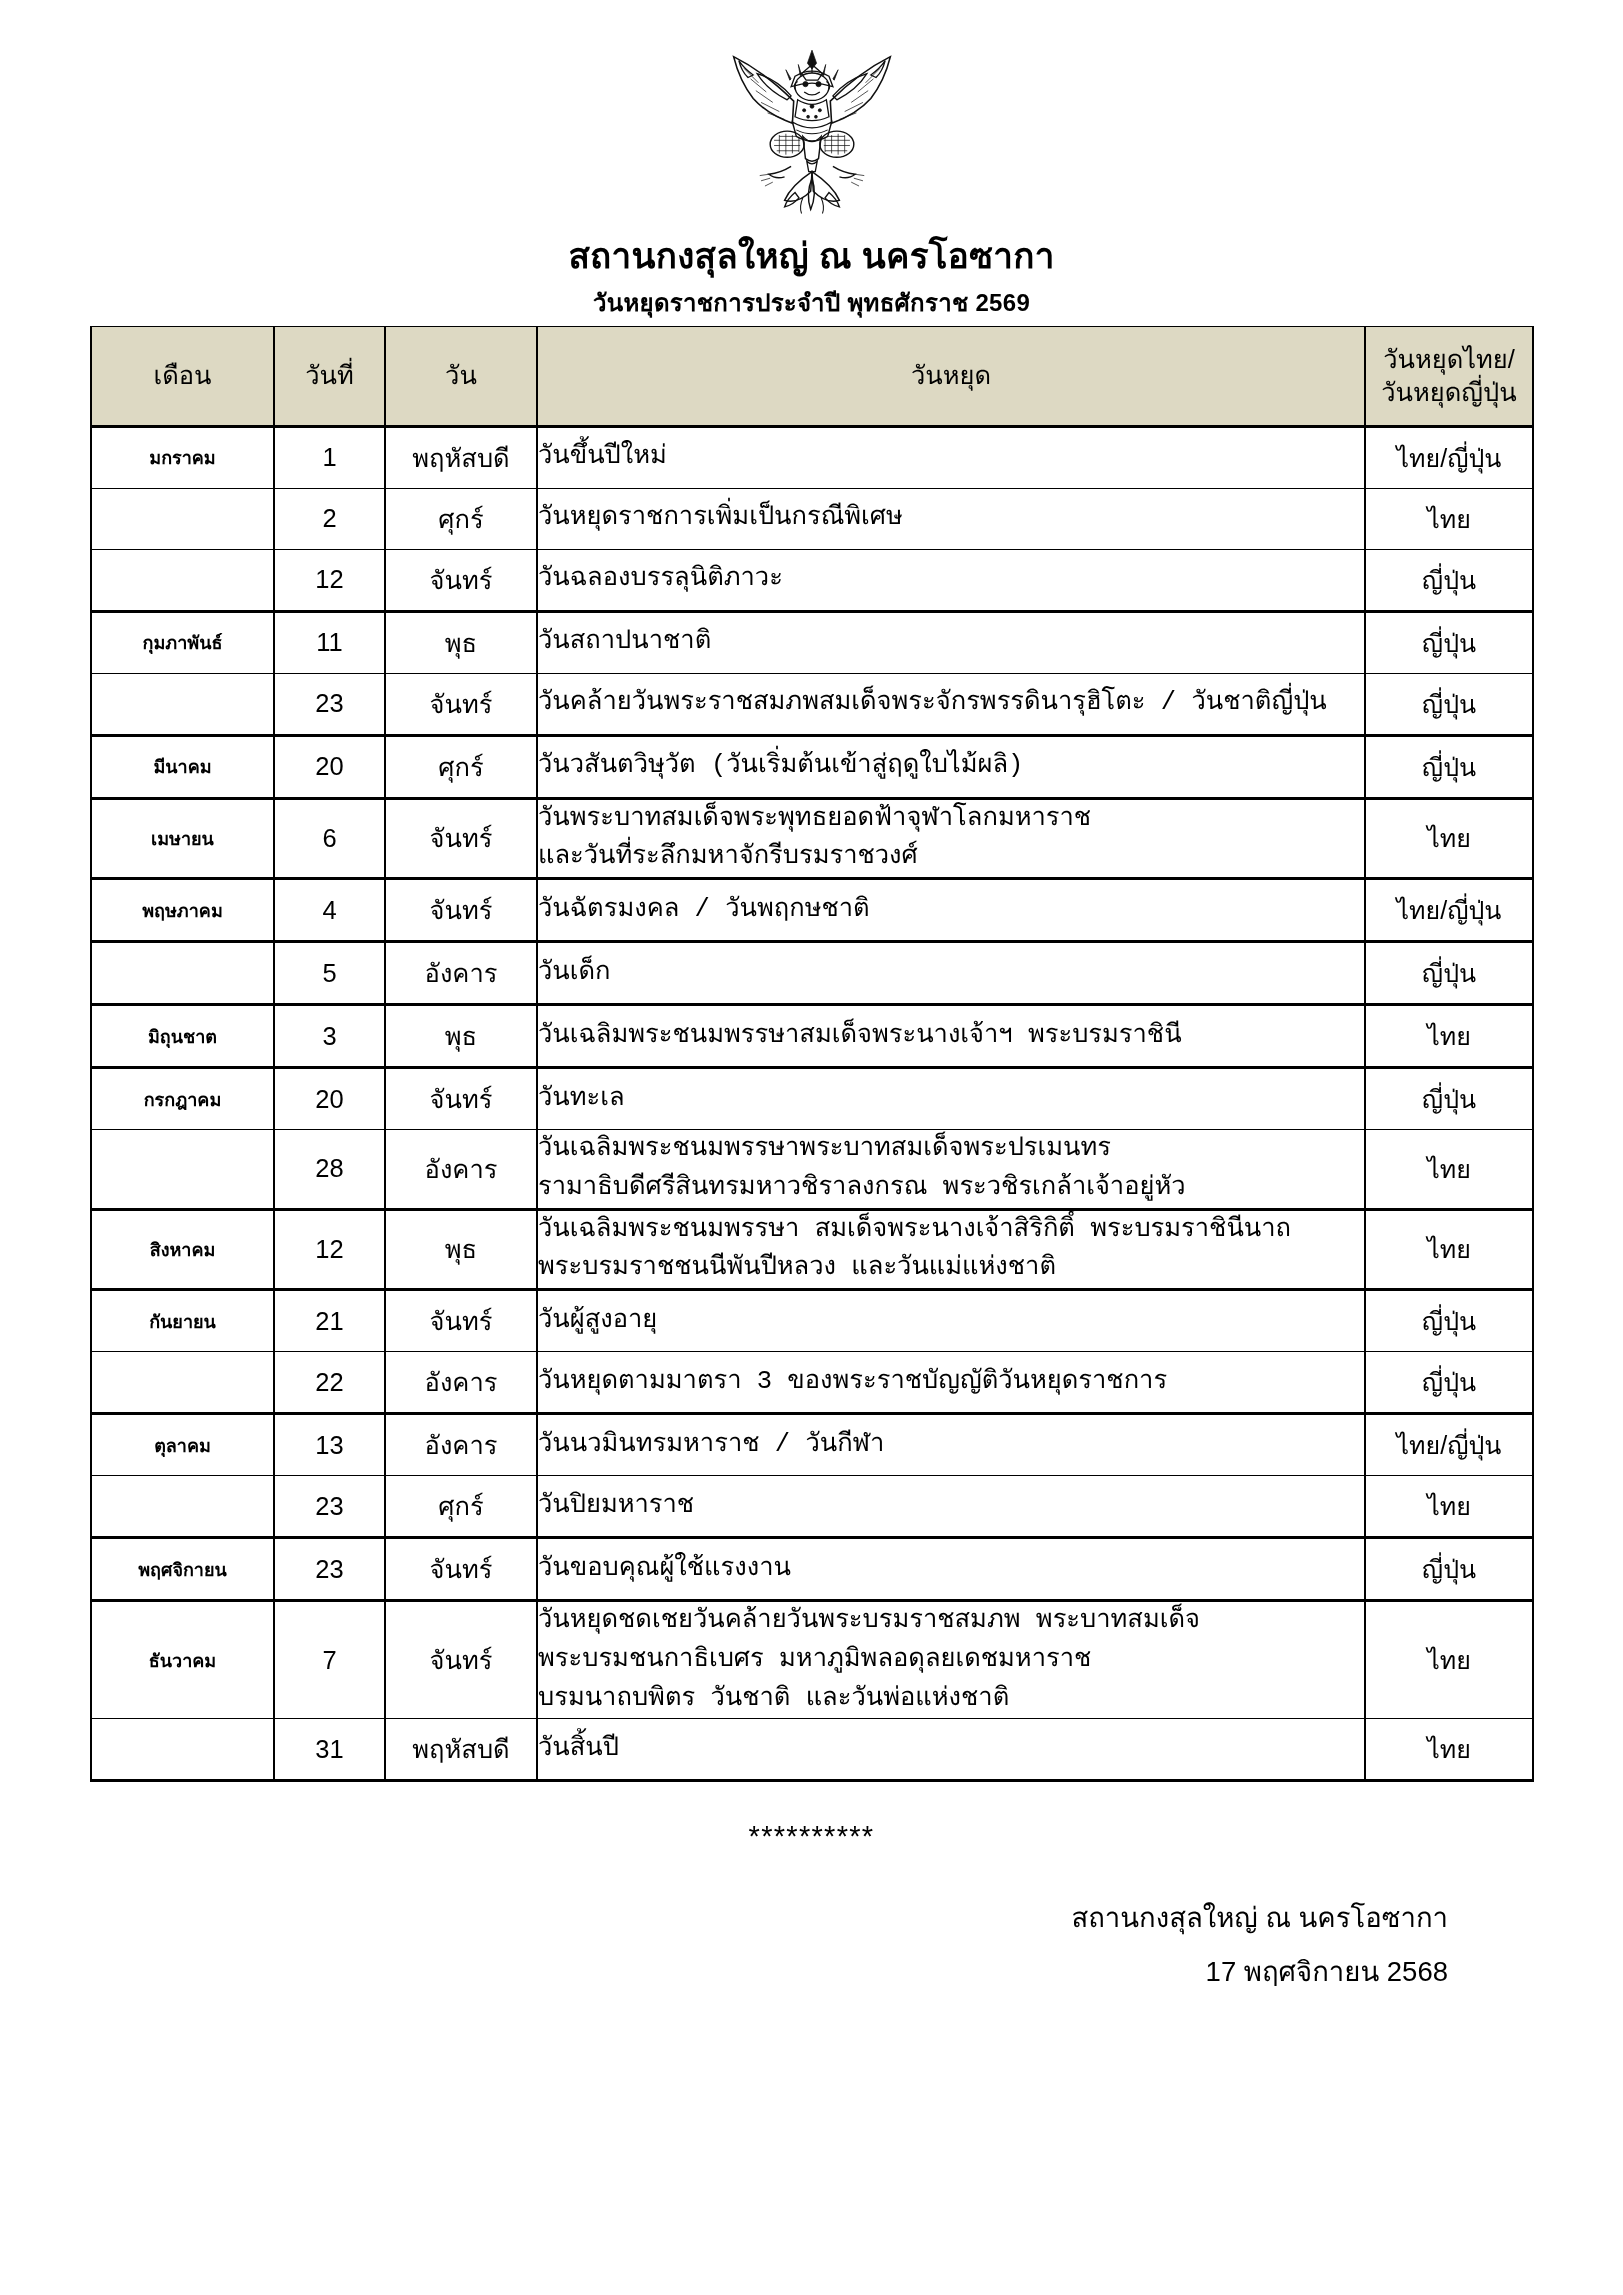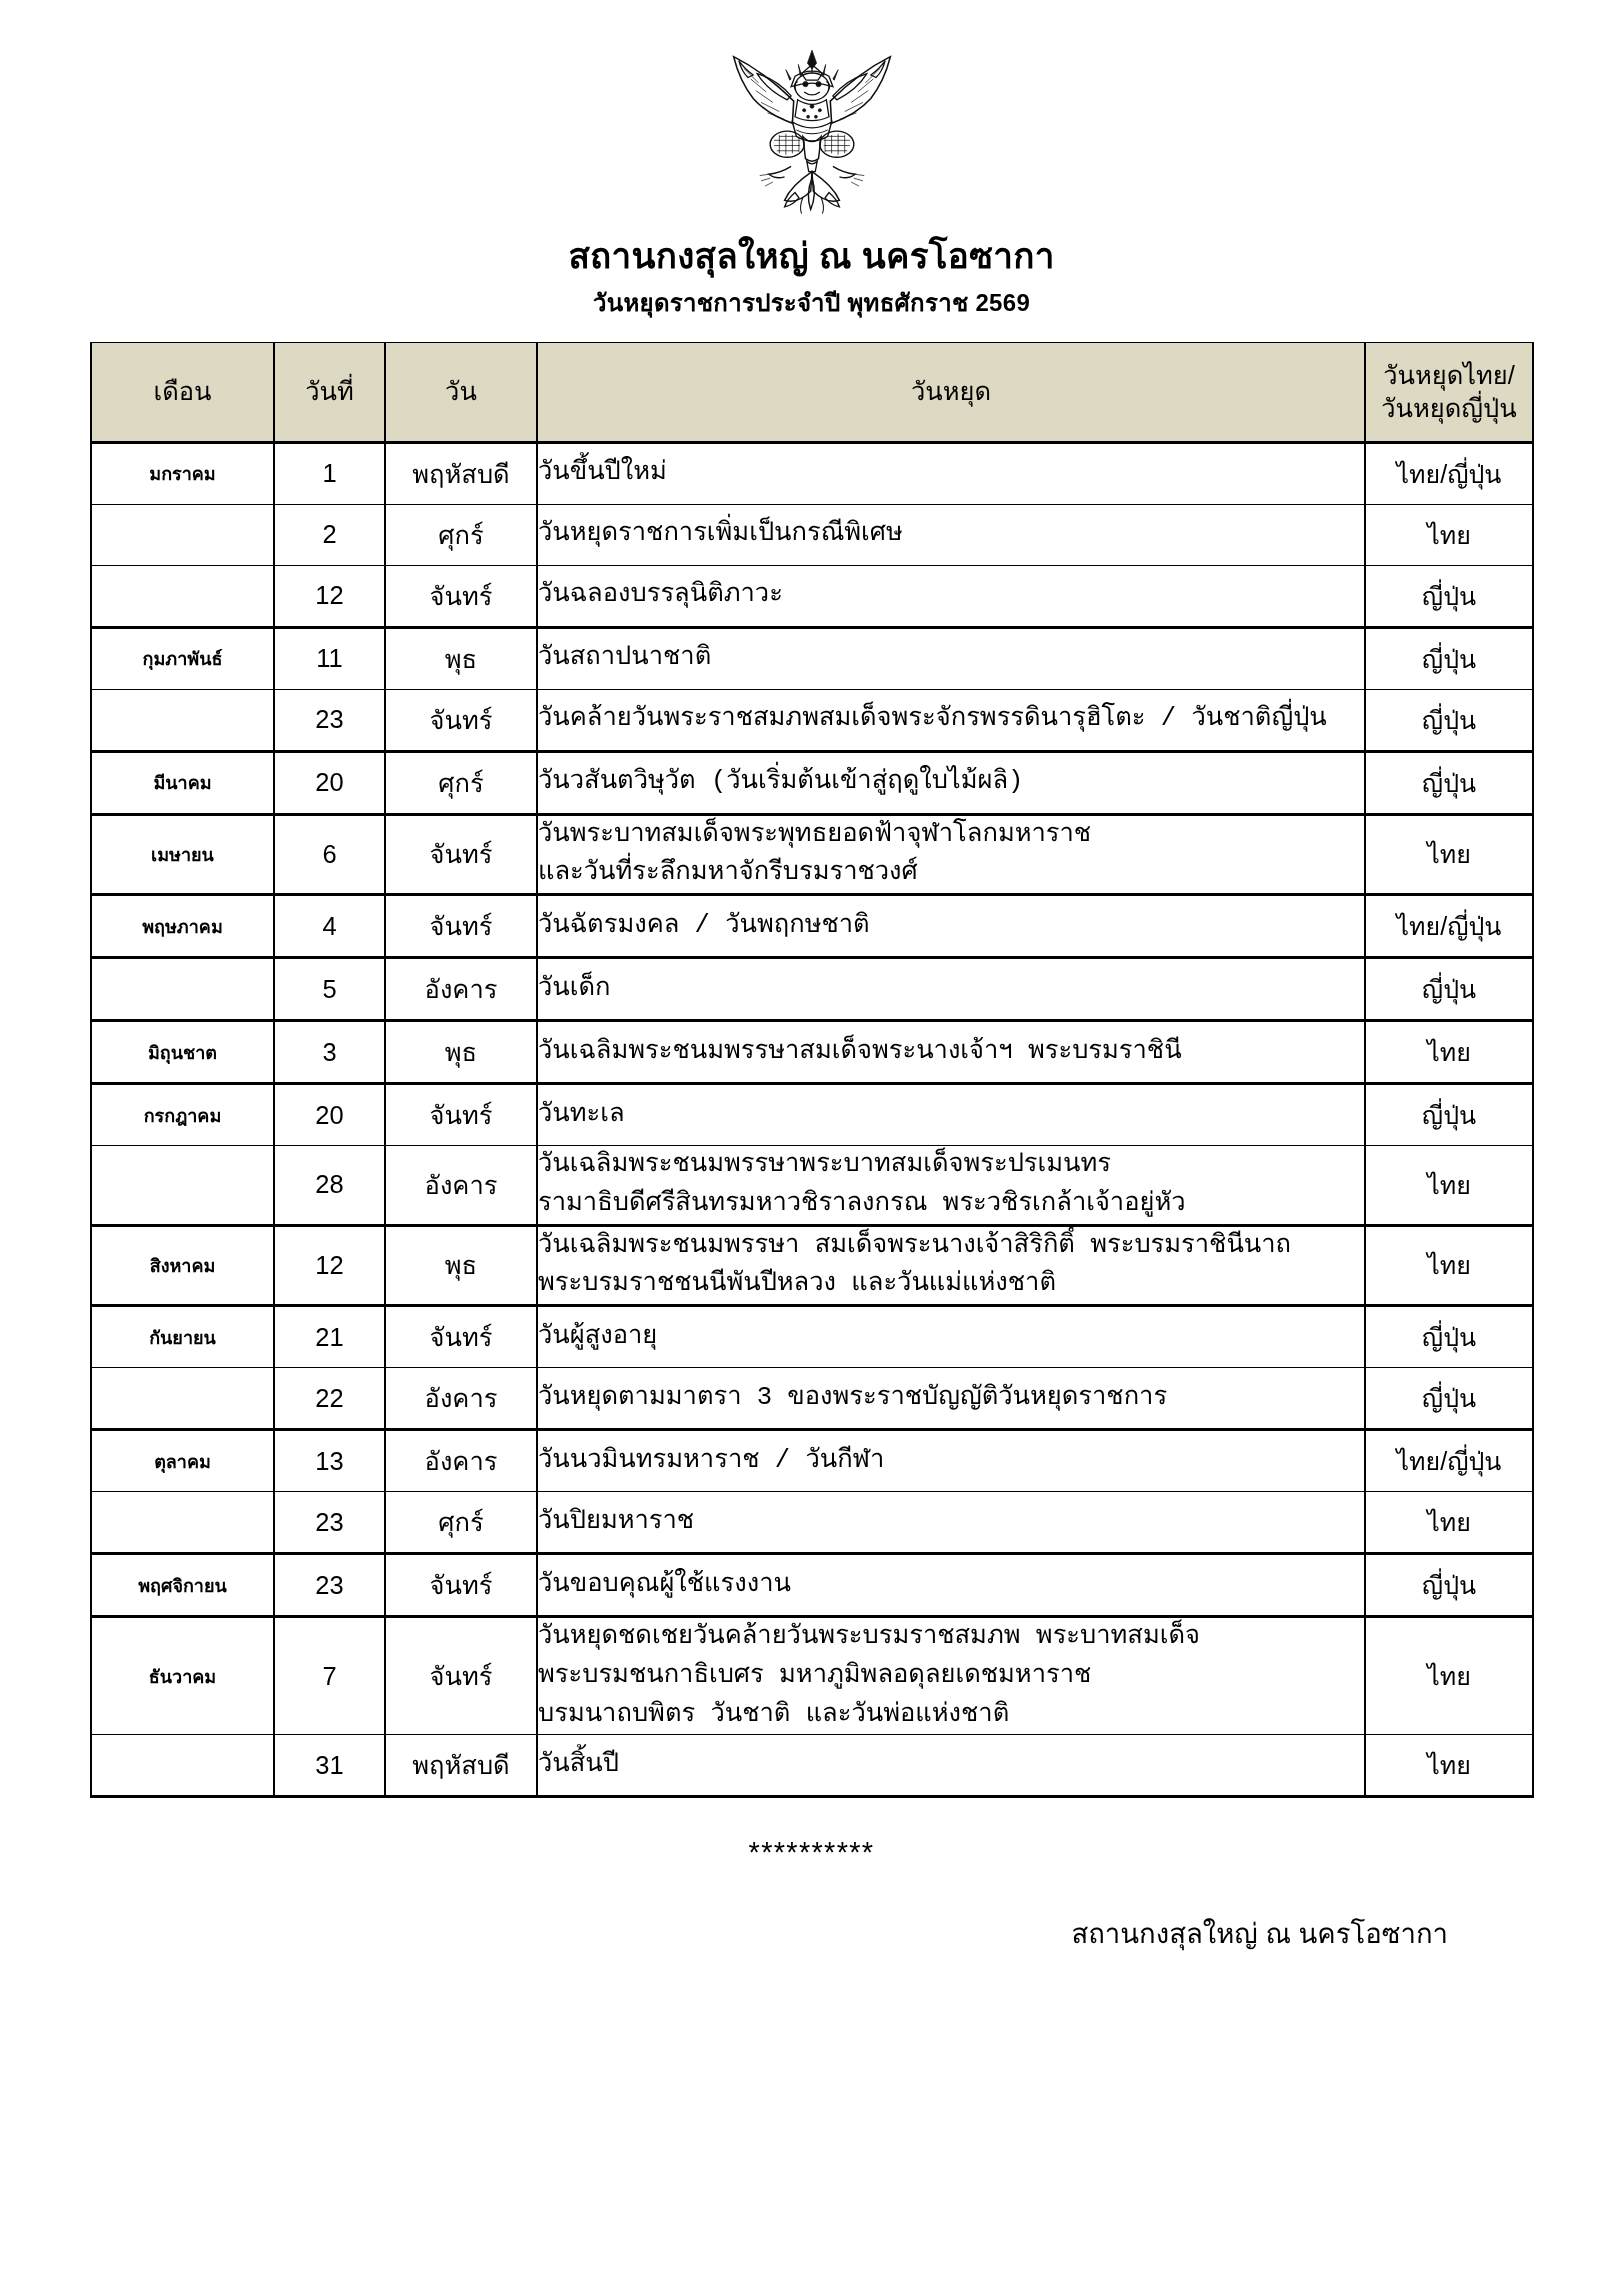--- a/index.html
+++ b/index.html
@@ -52,21 +52,21 @@
   .title-line-2 {
     font-size: 24px;
     font-weight: bold;
     letter-spacing: 0.3px;
     line-height: 1.35;
     margin-top: 7.9px;
   }
 
   
   .table-wrap {
-    margin: 22px auto 0 auto;
+    margin: 6px auto 0 auto;
     width: 1443px;
   }
   table.holidays {
     border-collapse: collapse;
     table-layout: fixed;
     width: 1443px;
     font-size: 25px;
   }
   table.holidays col.c-month { width: 183px; }
   table.holidays col.c-date  { width: 111px; }
@@ -435,16 +435,17 @@
             </td>
             <td class="flag">ไทย</td>
           </tr>
         </tbody>
     </table>
   </div>
 
   <div class="asterisks">**********</div>
   <div class="sign-block">
     <div>สถานกงสุลใหญ่ ณ นครโอซากา</div>
+    <div>17 พฤศจิกายน 2568</div>
   </div>
 
 </div>
 
 
 </body></html>

